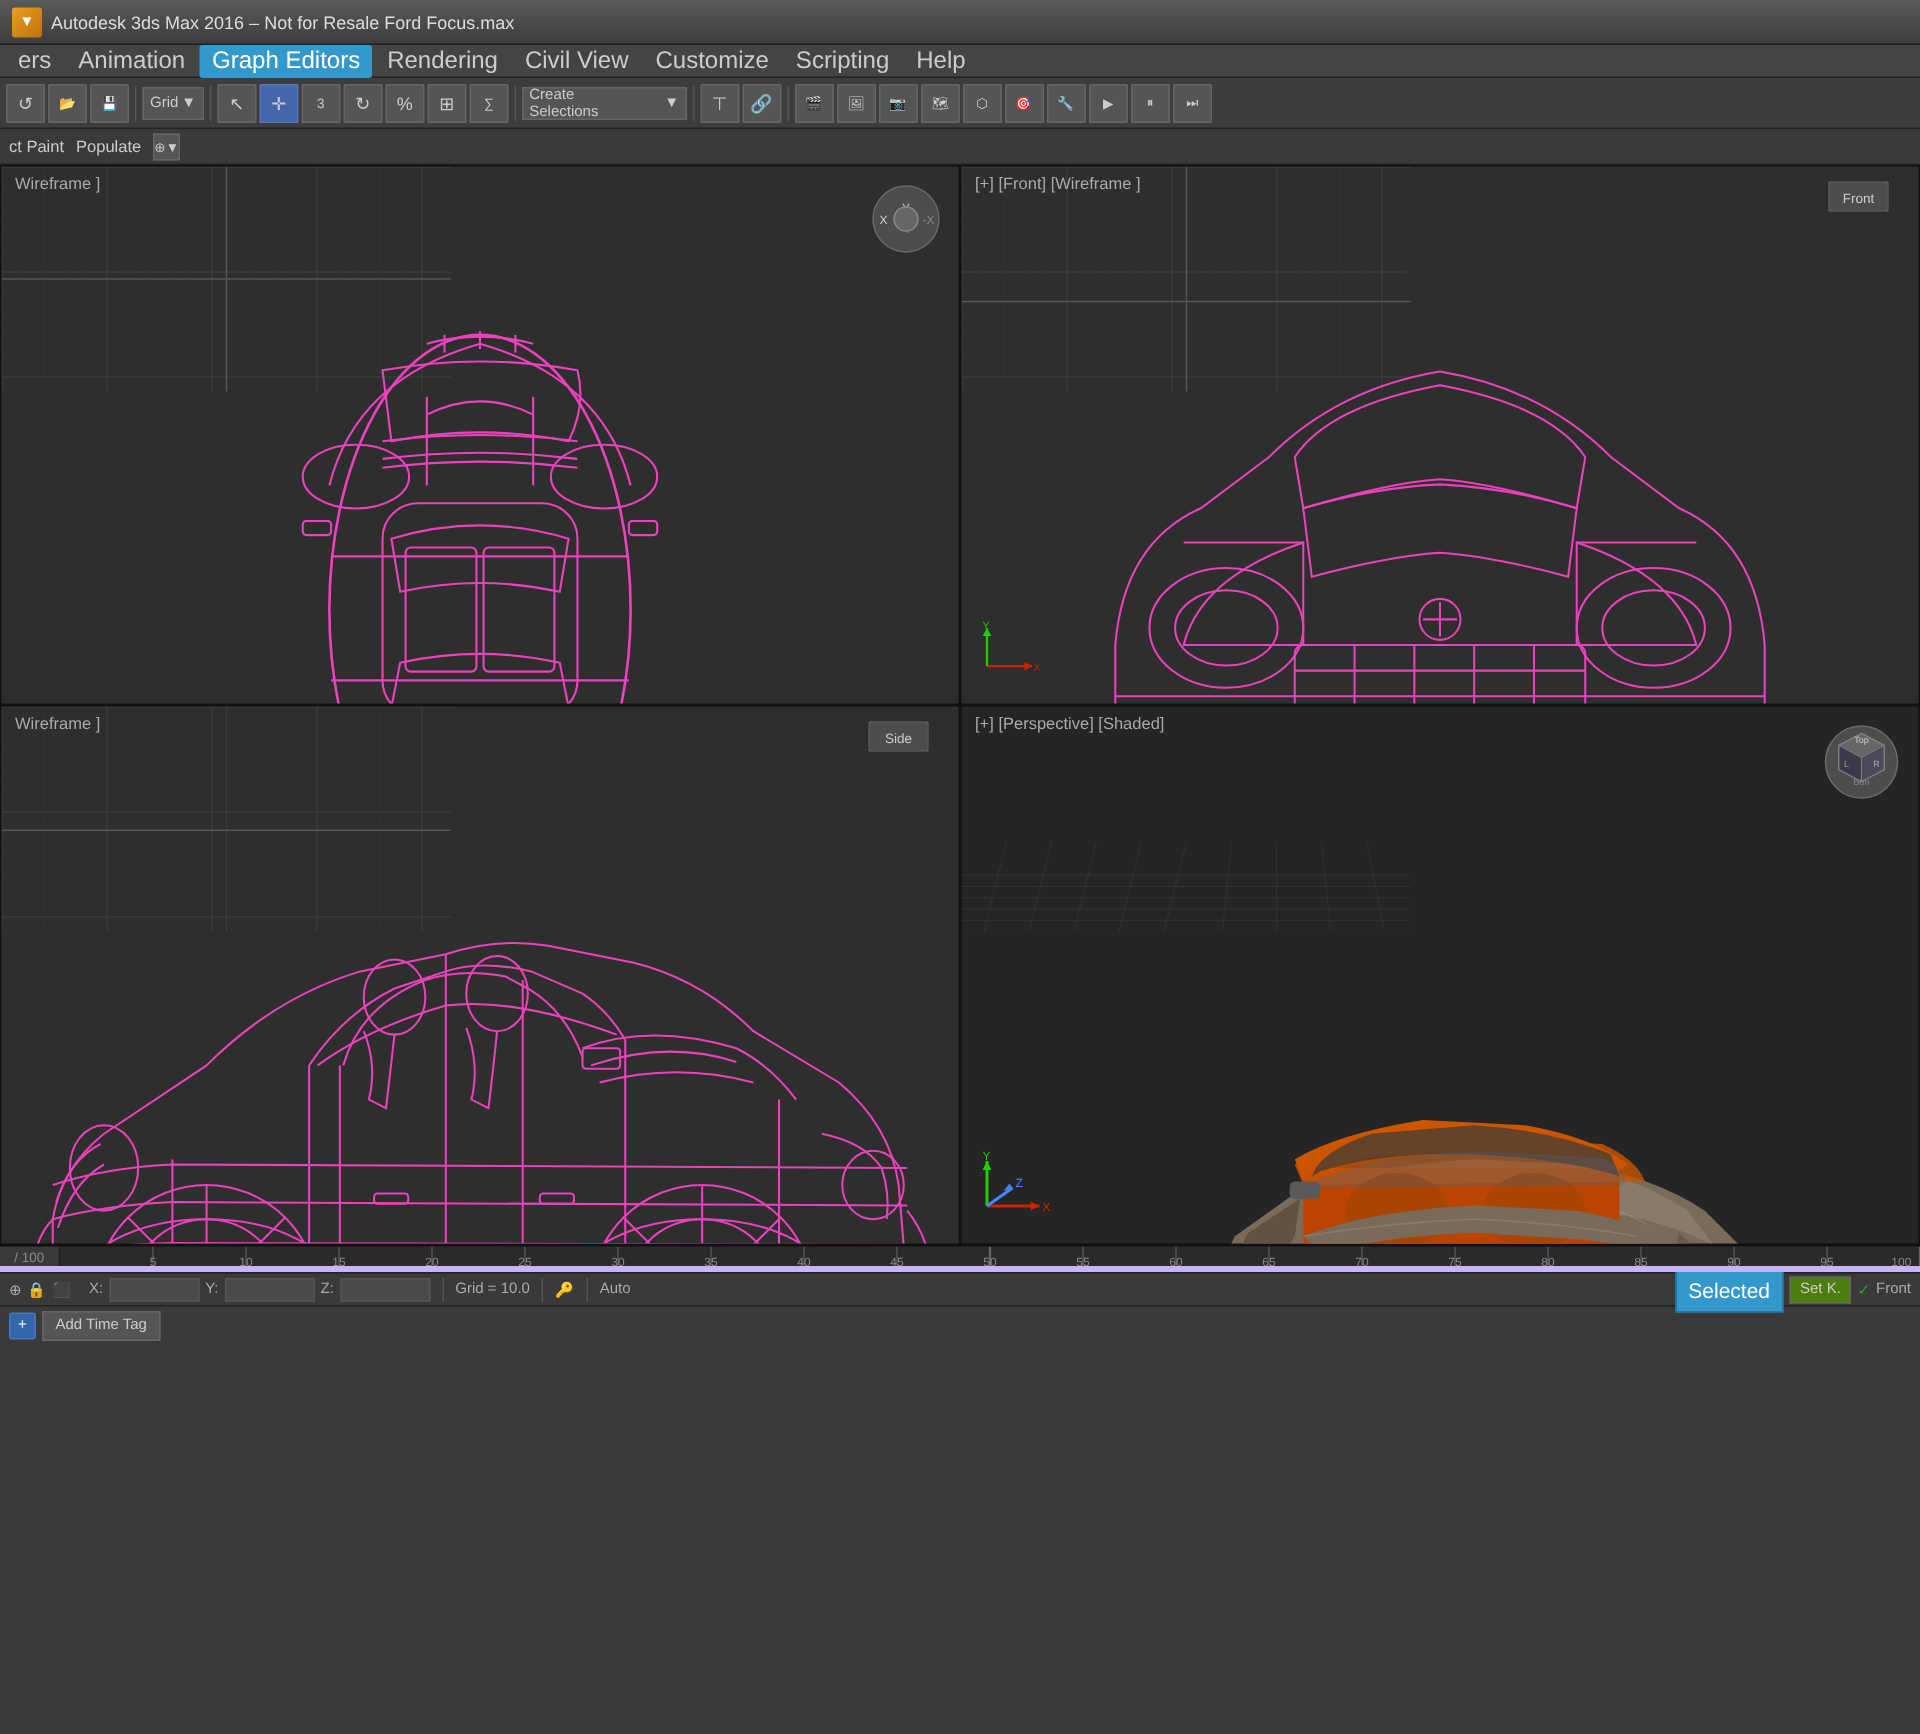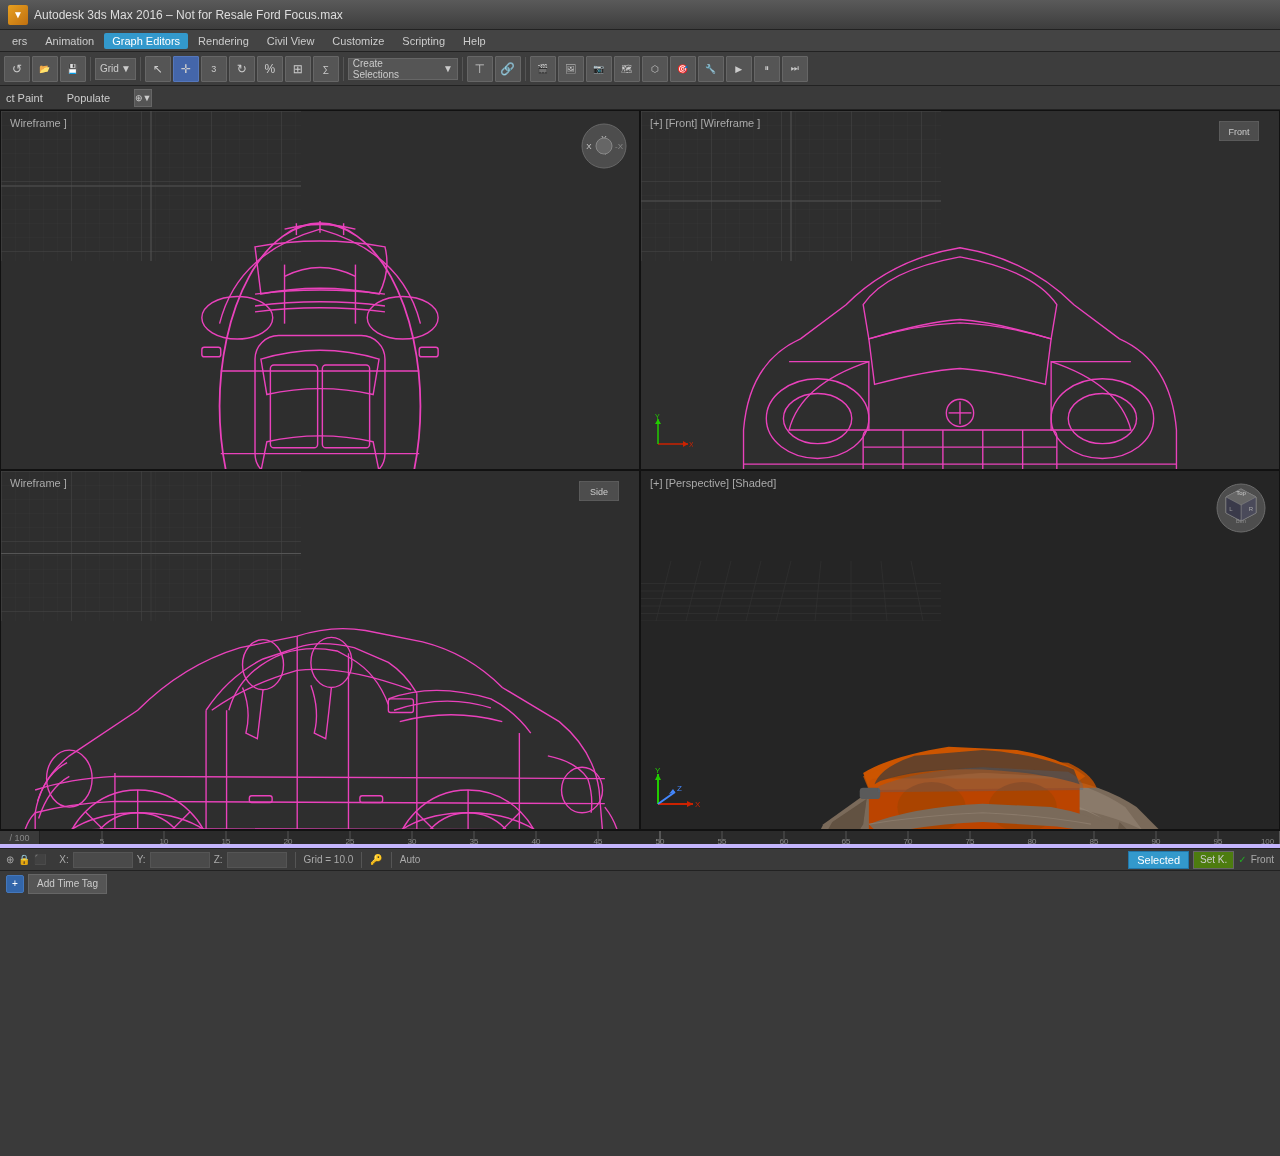--- a/index.html
+++ b/index.html
@@ -78,21 +78,21 @@
       background: #444;
       display: flex;
       align-items: center;
       padding: 0 4px;
       border-bottom: 1px solid #222;
       gap: 2px;
     }
     .menu-item {
       padding: 2px 8px;
       color: #ccc;
-      font-size: 11px;
+      font-size: 16px;
       cursor: pointer;
       border-radius: 2px;
     }
     .menu-item.active {
       background: #3399cc;
       color: white;
     }
 
     
     #toolbar {
@@ -137,21 +137,21 @@
     }
 
     
     #sub-toolbar {
       height: 24px;
       background: #3a3a3a;
       display: flex;
       align-items: center;
       padding: 0 6px;
       border-bottom: 1px solid #222;
-      gap: 24px;
+      gap: 8px;
     }
     .sub-toolbar-item {
       color: #ccc;
       font-size: 11px;
       cursor: pointer;
     }
     .sub-toolbar-btn {
       width: 18px;
       height: 18px;
       background: #555;
@@ -824,21 +824,21 @@
   <input type="text" style="background: rgb(74, 74, 74); border: 1px solid rgb(85, 85, 85); color: rgb(204, 204, 204); width: 60px; height: 16px; font-size: 10px; padding: 0px 2px; outline: none;">
   <span>Z:</span>
   <input type="text" style="background: rgb(74, 74, 74); border: 1px solid rgb(85, 85, 85); color: rgb(204, 204, 204); width: 60px; height: 16px; font-size: 10px; padding: 0px 2px; outline: none;">
   <div style="width:1px;height:16px;background:#555;margin:0 4px;"></div>
   <span>Grid = 10.0</span>
   <div style="width:1px;height:16px;background:#555;margin:0 4px;"></div>
   <span>🔑</span>
   <div style="width:1px;height:16px;background:#555;margin:0 4px;"></div>
   <span>Auto</span>
   <div style="flex:1;"></div>
-  <div style="background:#3399cc;border:1px solid #2277aa;color:white;font-size:11px;padding:1px 8px;height:18px;display:flex;align-items:center;cursor:pointer;">
+  <div style="background:#3399cc;border:1px solid #2277aa;color:white;font-size:14px;padding:1px 8px;height:30px;display:flex;align-items:center;cursor:pointer;">
     <span>Selected</span>
   </div>
   <div style="background:#4d7c0f;border:1px solid #666;color:#ccc;font-size:10px;padding:1px 6px;height:18px;display:flex;align-items:center;cursor:pointer;">
     <span>Set K.</span>
   </div>
   <span style="color:#22aa22;">✓</span>
   <span>Front</span>
 </div>
 
 <div id="bottom-toolbar" style="height:26px;background:#3a3a3a;display:flex;align-items:center;padding:0 6px;gap:4px;border-top:1px solid #222;">

